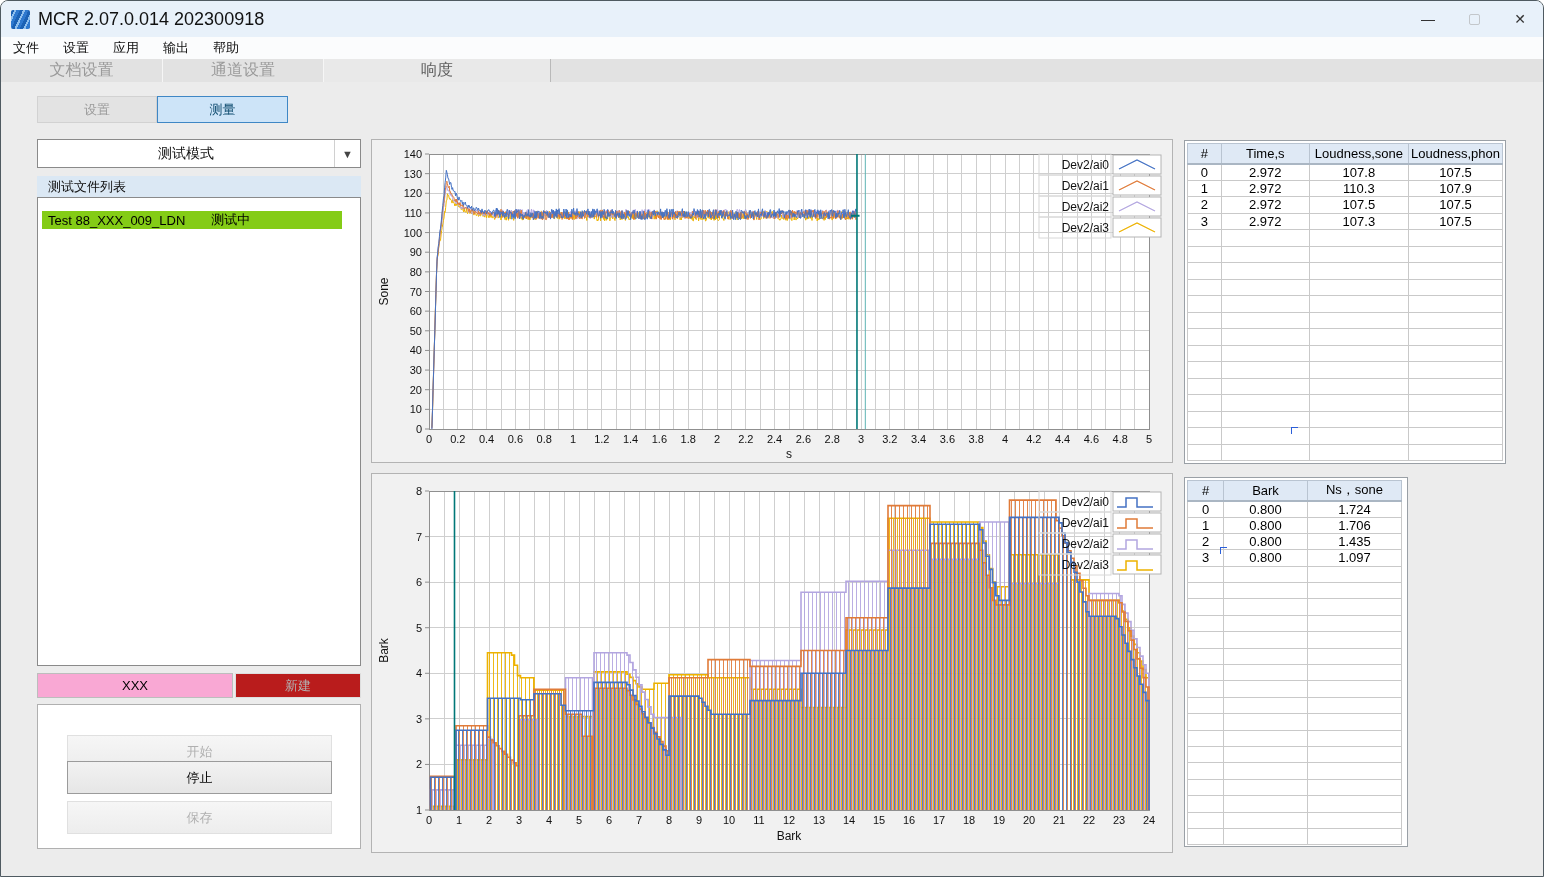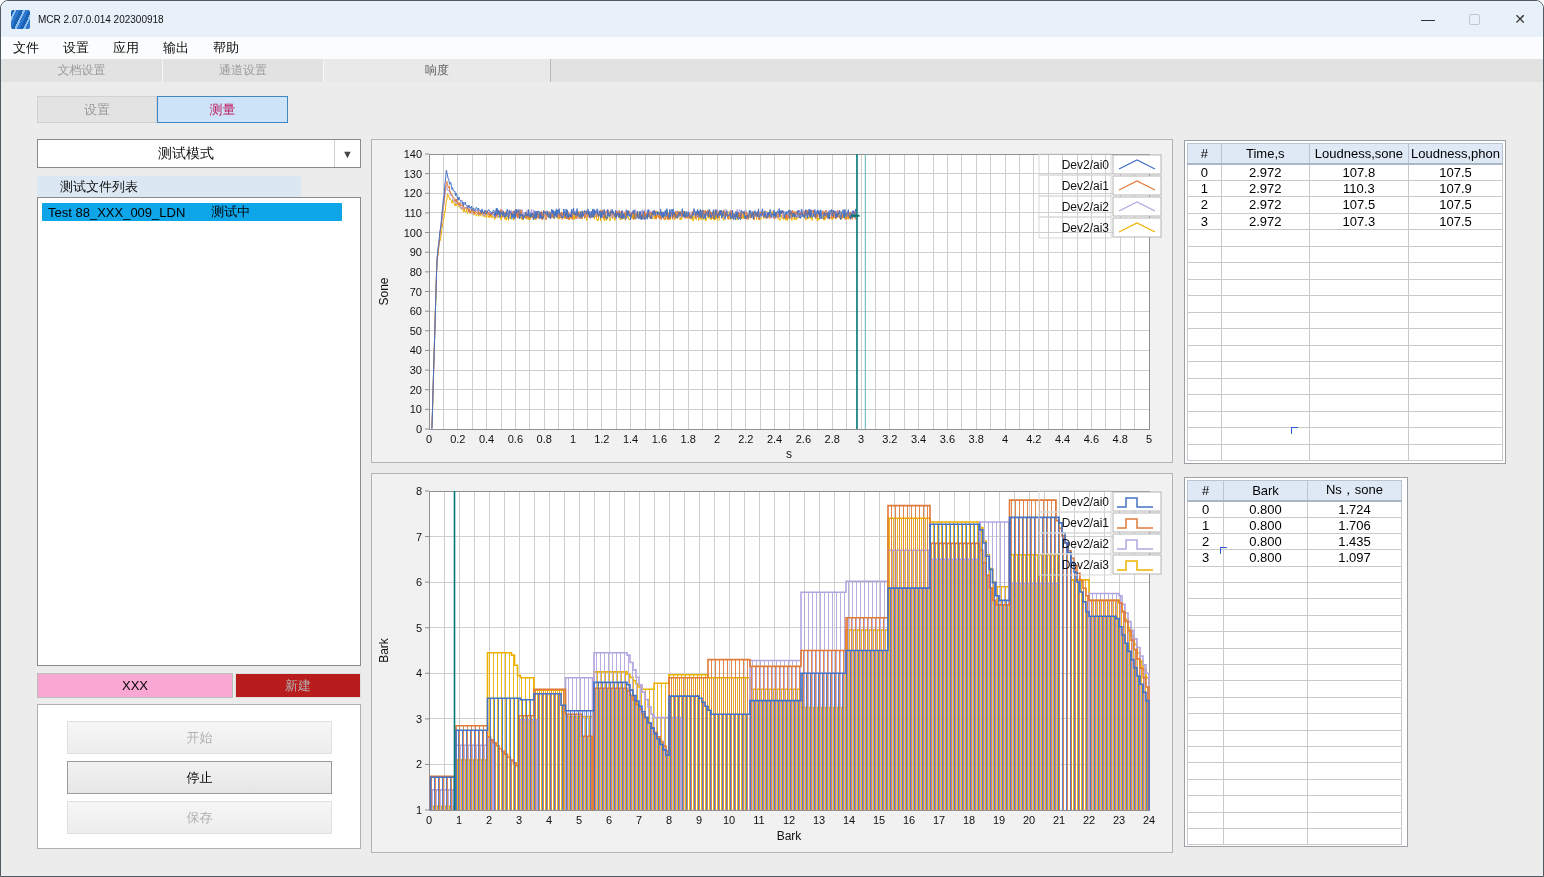--- a/index.html
+++ b/index.html
@@ -4,63 +4,63 @@
 <style>
   * { margin:0; padding:0; box-sizing:border-box; }
   html,body { width:1544px; height:877px; font-family:"Liberation Sans","DejaVu Sans",sans-serif; }
   .window { position:relative; width:1544px; height:877px; background:#ececec;
             border:1px solid #4f5a61; border-radius:8px 8px 0 0; overflow:hidden; }
   
   .titlebar { position:absolute; left:0; top:0; width:100%; height:36px; background:#e8f1fa;
               display:flex; align-items:center; }
   .app-icon { width:19px; height:19px; margin:0 8px 0 10px; border-radius:2px;
               background:repeating-linear-gradient(115deg,#1b62b5 0 3px,#8fc0ee 3px 5px,#2e79cf 5px 8px); }
-  .title-text { font-size:10px; color:#111; }
+  .title-text { font-size:18px; color:#111; }
   .win-controls { margin-left:auto; display:flex; height:100%; }
   .win-btn { width:46px; height:100%; display:flex; align-items:center; justify-content:center;
              font-size:14px; color:#333; }
   .max-glyph { width:11px; height:11px; border:1px solid #c3c7cb; border-radius:2px; }
   
   .menubar { position:absolute; left:0; top:36px; width:100%; height:22px; background:#fbfcfd;
              display:flex; align-items:center; font-size:13px; color:#101010; }
   .menu-item { padding:0 12px; height:100%; display:flex; align-items:center;text-align:center; }
   
   .tabstrip { position:absolute; left:0; top:58px; width:100%; height:23px; background:#e2e2e2;
-              display:flex; font-size:12px; }
+              display:flex; font-size:16px; }
   .tab { display:flex; align-items:center; justify-content:center; color:#9a9a9a;
          border-right:1px solid #f6f6f6; }
   .tab.t0 { width:162px; } .tab.t1 { width:161px; } .tab.t2 { width:227px; color:#5e5e5e; background:#e9e9e9; border-right:1px solid #b9b9b9; }
   
   .subtab { position:absolute; height:27px; font-size:13px; display:flex; align-items:center; justify-content:center; }
   .subtab.settings { left:36px; top:95px; width:120px; background:#e3e3e3; border:1px solid #d2d2d2; color:#9b9b9b; }
-  .subtab.measure  { left:156px; top:95px; width:131px; background:#cde4f8; border:1px solid #3f87c5; color:#be185d; }
+  .subtab.measure  { left:156px; top:95px; width:131px; background:#cde4f8; border:1px solid #3f87c5; color:#0c4a6e; }
   
   .combo { position:absolute; left:36px; top:138px; width:324px; height:29px; background:#fff;
            border:1px solid #8a8a8a; display:flex; align-items:center; }
   .combo-value { flex:1; text-align:center; font-size:14px; color:#111; }
   .combo-btn { width:26px; height:100%; border-left:1px solid #d0d0d0; display:flex; align-items:center;
                justify-content:center; color:#444; font-size:11px; }
-  .list-header { position:absolute; left:36px; top:175px; width:264px; height:21px; background:#dbe8f4;
-                 font-size:13px; color:#111; display:flex; align-items:center; padding-left:23px; }
+  .list-header { position:absolute; left:36px; top:175px; width:324px; height:21px; background:#dbe8f4;
+                 font-size:13px; color:#111; display:flex; align-items:center; padding-left:11px; }
   .listbox { position:absolute; left:36px; top:196px; width:324px; height:469px; background:#fff;
              border:1px solid #8a8a8a; }
   .list-item-active { position:absolute; left:4px; top:5px; width:300px; height:18px;
                       display:flex; align-items:center; font-size:13px; color:#000; padding-left:6px; }
   .list-item-status { margin-left:26px; }
   .btn { display:flex; align-items:center; justify-content:center; font-size:13px; }
   .btn-xxx { position:absolute; left:36px; top:672px; width:196px; height:25px; background:#f9a8d4;
              border:1px solid #bdbdbd; color:#000; }
   .btn-new { position:absolute; left:234px; top:672px; width:126px; height:25px; background:#b91c1c;
              border:1px solid #dedede; color:#b3b3b3; }
   .ctrl-group { position:absolute; left:36px; top:703px; width:324px; height:145px; background:#fff;
                 border:1px solid #b0b0b0; }
   .ctrl-btn { position:absolute; left:29px; width:265px; height:33px;
               background:linear-gradient(#f6f6f6,#ededed); border:1px solid #e0e0e0;
               display:flex; align-items:center; justify-content:center; font-size:13px; color:#b0b0b0; }
-  .ctrl-btn.start { top:16px; }
+  .ctrl-btn.start { top:30px; }
   .ctrl-btn.stop  { top:56px; border:1px solid #9b9b9b; color:#000; background:linear-gradient(#f2f2f2,#e6e6e6); }
   .ctrl-btn.save  { top:96px; }
   
   .chartbox { position:absolute; background:#f1f1f1; border:1px solid #b3b3b3; }
   .chartbox.top    { left:370px; top:138px; width:802px; height:324px; }
   .chartbox.bottom { left:370px; top:472px; width:802px; height:380px; }
   
   .tablebox { position:absolute; background:#fff; border:1px solid #9aa0a6; overflow:hidden; }
   .tablebox.t-top    { left:1183px; top:139px; width:322px; height:324px; }
   .tablebox.t-bottom { left:1183px; top:476px; width:224px; height:370px; }
@@ -105,21 +105,21 @@
 
   <div class="subtab settings btn">设置</div>
   <div class="subtab measure btn">测量</div>
 
   <div class="combo">
     <span class="combo-value">测试模式</span>
     <span class="combo-btn">▼</span>
   </div>
   <div class="list-header">测试文件列表</div>
   <div class="listbox">
-    <div class="list-item-active" id="active-item" style="background: #0ea5e9;">
+    <div class="list-item-active" id="active-item" style="background: #84cc16; margin-top: 8px;">
       <span>Test 88_XXX_009_LDN</span>
       <span class="list-item-status">测试中</span>
     </div>
   </div>
   <div class="btn btn-xxx">XXX</div>
   <div class="btn btn-new">新建</div>
   <div class="ctrl-group">
     <div class="ctrl-btn start">开始</div>
     <div class="ctrl-btn save">保存</div>
     <div class="ctrl-btn stop">停止</div>

